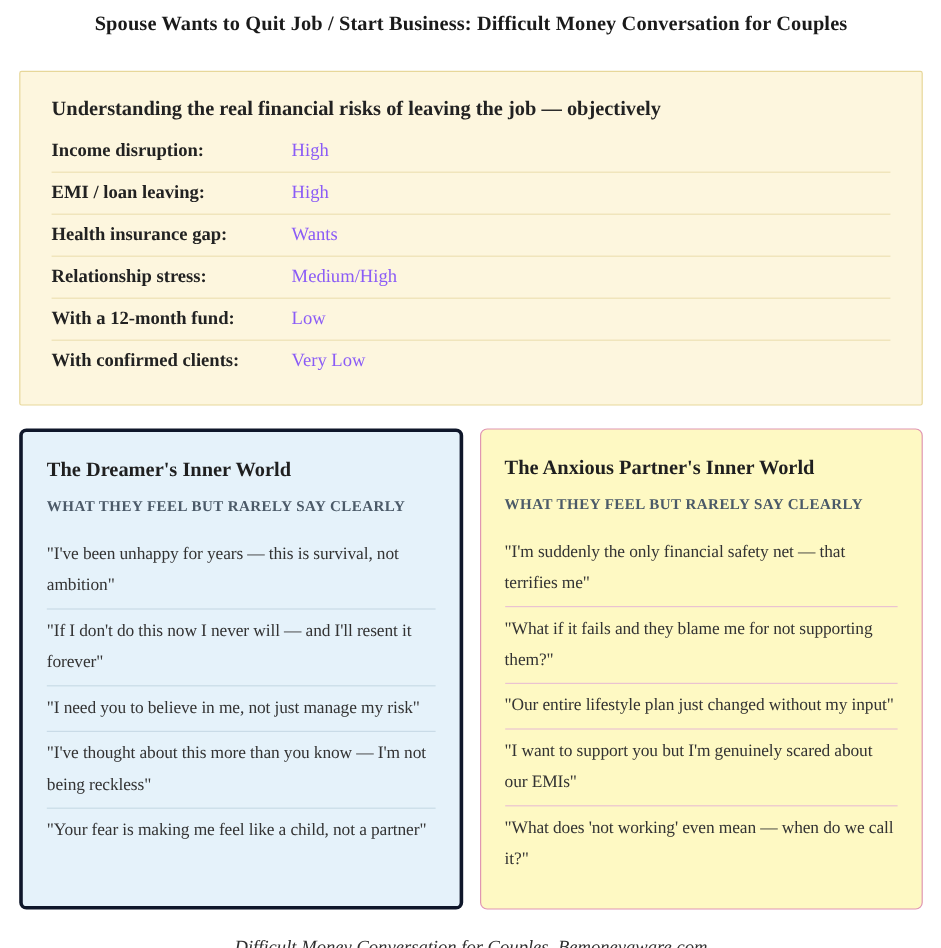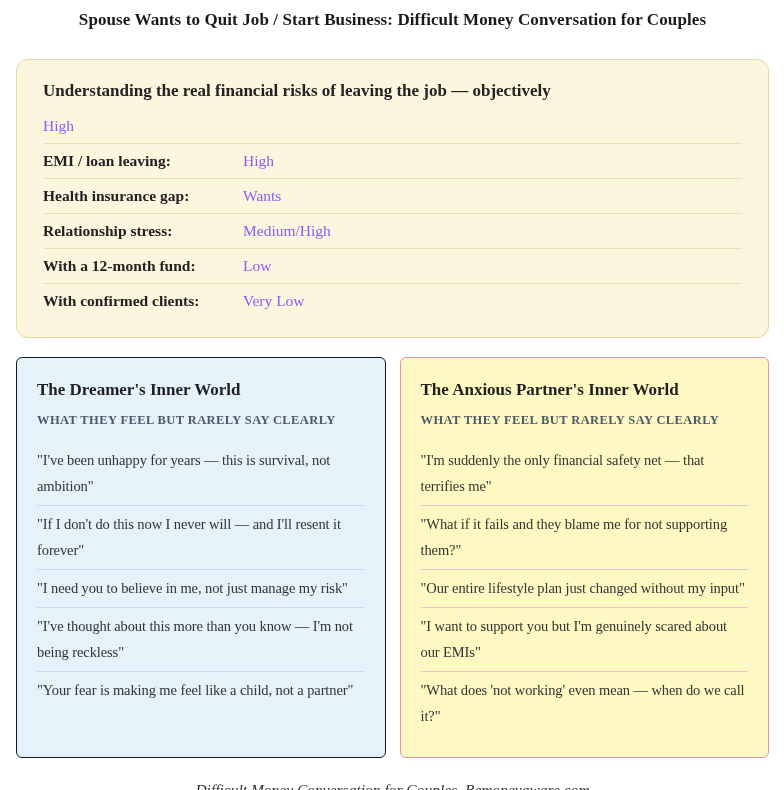--- a/index.html
+++ b/index.html
@@ -23,21 +23,21 @@
     color: #1a1a1a;
     white-space: nowrap;
     letter-spacing: 0.1px;
   }
 
   
   .risk-panel {
     margin-top: 29px;
     background: #fdf6de;
     border: 1px solid #e7d79a;
-    border-radius: 12px;
+    border-radius: 2px;
     padding: 21px 26px 24px 26px;
   }
   .risk-heading {
     font-size: 17px;
     font-weight: bold;
     color: #222222;
     margin-bottom: 8px;
   }
   .risk-row {
     display: flex;
@@ -63,21 +63,21 @@
     grid-template-columns: 1fr 1fr;
     gap: 14px;
     align-items: stretch;
   }
   .panel {
     border-radius: 6px;
     padding: 22px 20px 22px 20px;
   }
   .panel.dreamer {
     background: #e5f2fa;
-    border: 1px solid #0f172a;
+    border: 3px solid #0f172a;
   }
   .panel.anxious {
     background: #fef9c3;
     border: 1px solid #e096b2;
   }
   .panel-heading {
     font-size: 17px;
     font-weight: bold;
     color: #1f1f1f;
   }
@@ -115,20 +115,21 @@
 <div class="page">
 
   <div class="page-title-wrap">
     <h1 class="page-title">Spouse Wants to Quit Job / Start Business: Difficult Money Conversation for Couples</h1>
   </div>
 
   <section class="risk-panel">
     <h2 class="risk-heading">Understanding the real financial risks of leaving the job — objectively</h2>
     <div class="risk-rows">
       <div class="risk-row">
+        <span class="risk-label">Income disruption:</span>
         <span class="risk-value">High</span>
       </div>
       <div class="risk-row">
         <span class="risk-label">EMI / loan leaving:</span>
         <span class="risk-value">High</span>
       </div>
       <div class="risk-row">
         <span class="risk-label">Health insurance gap:</span>
         <span class="risk-value">Wants</span>
       </div>

